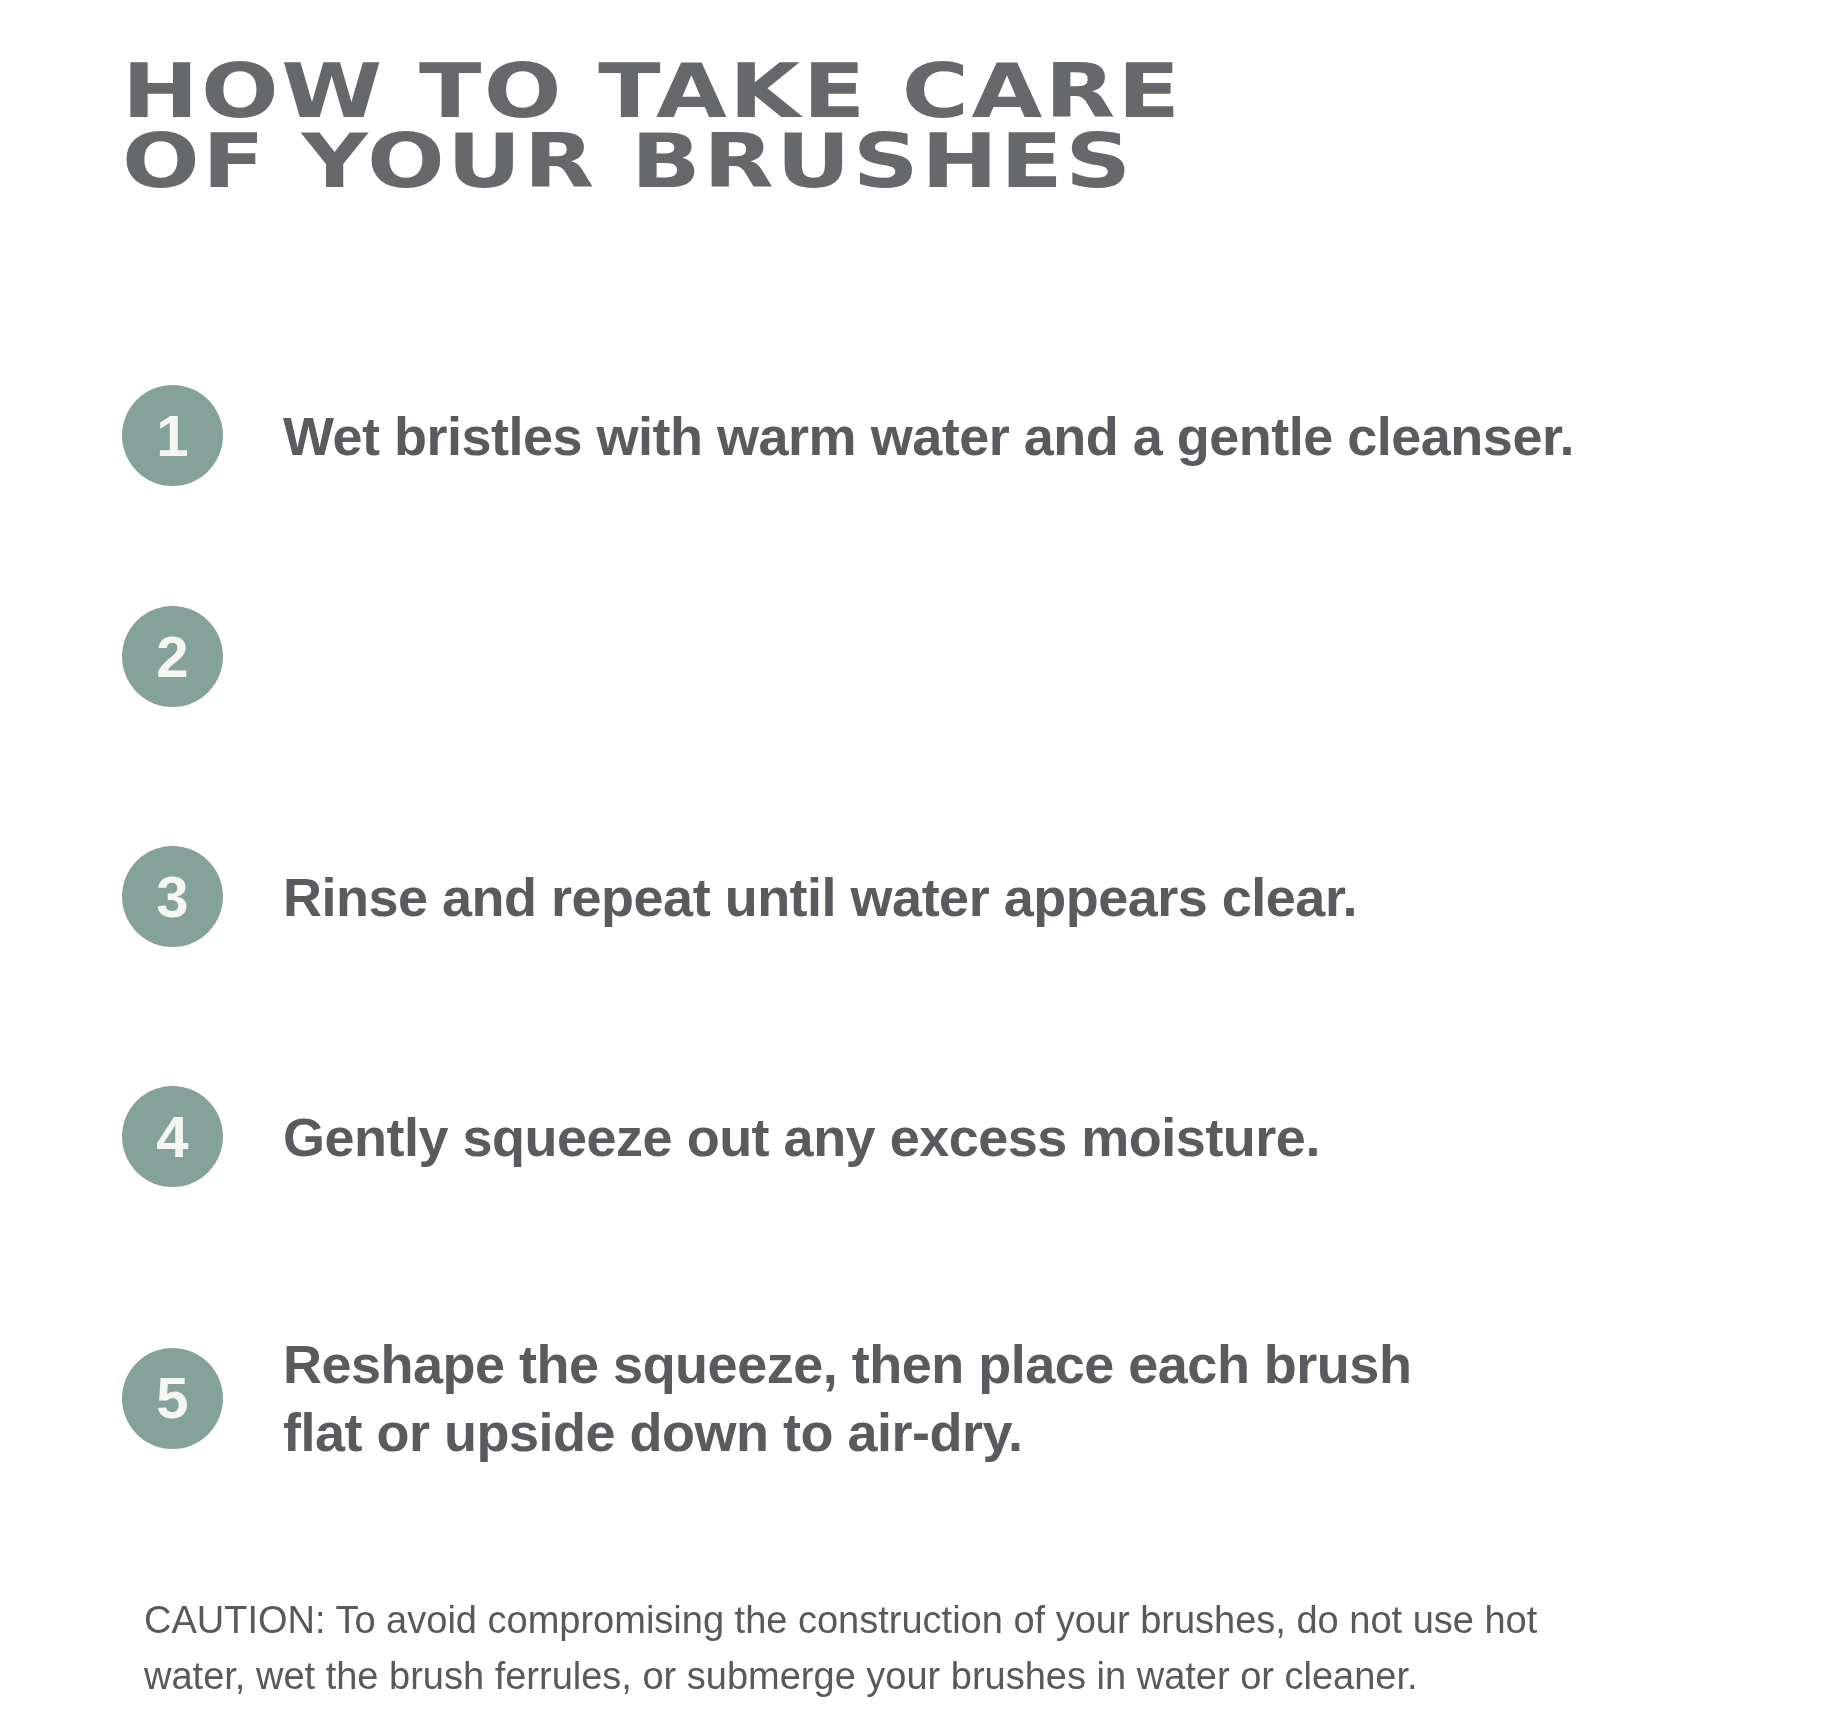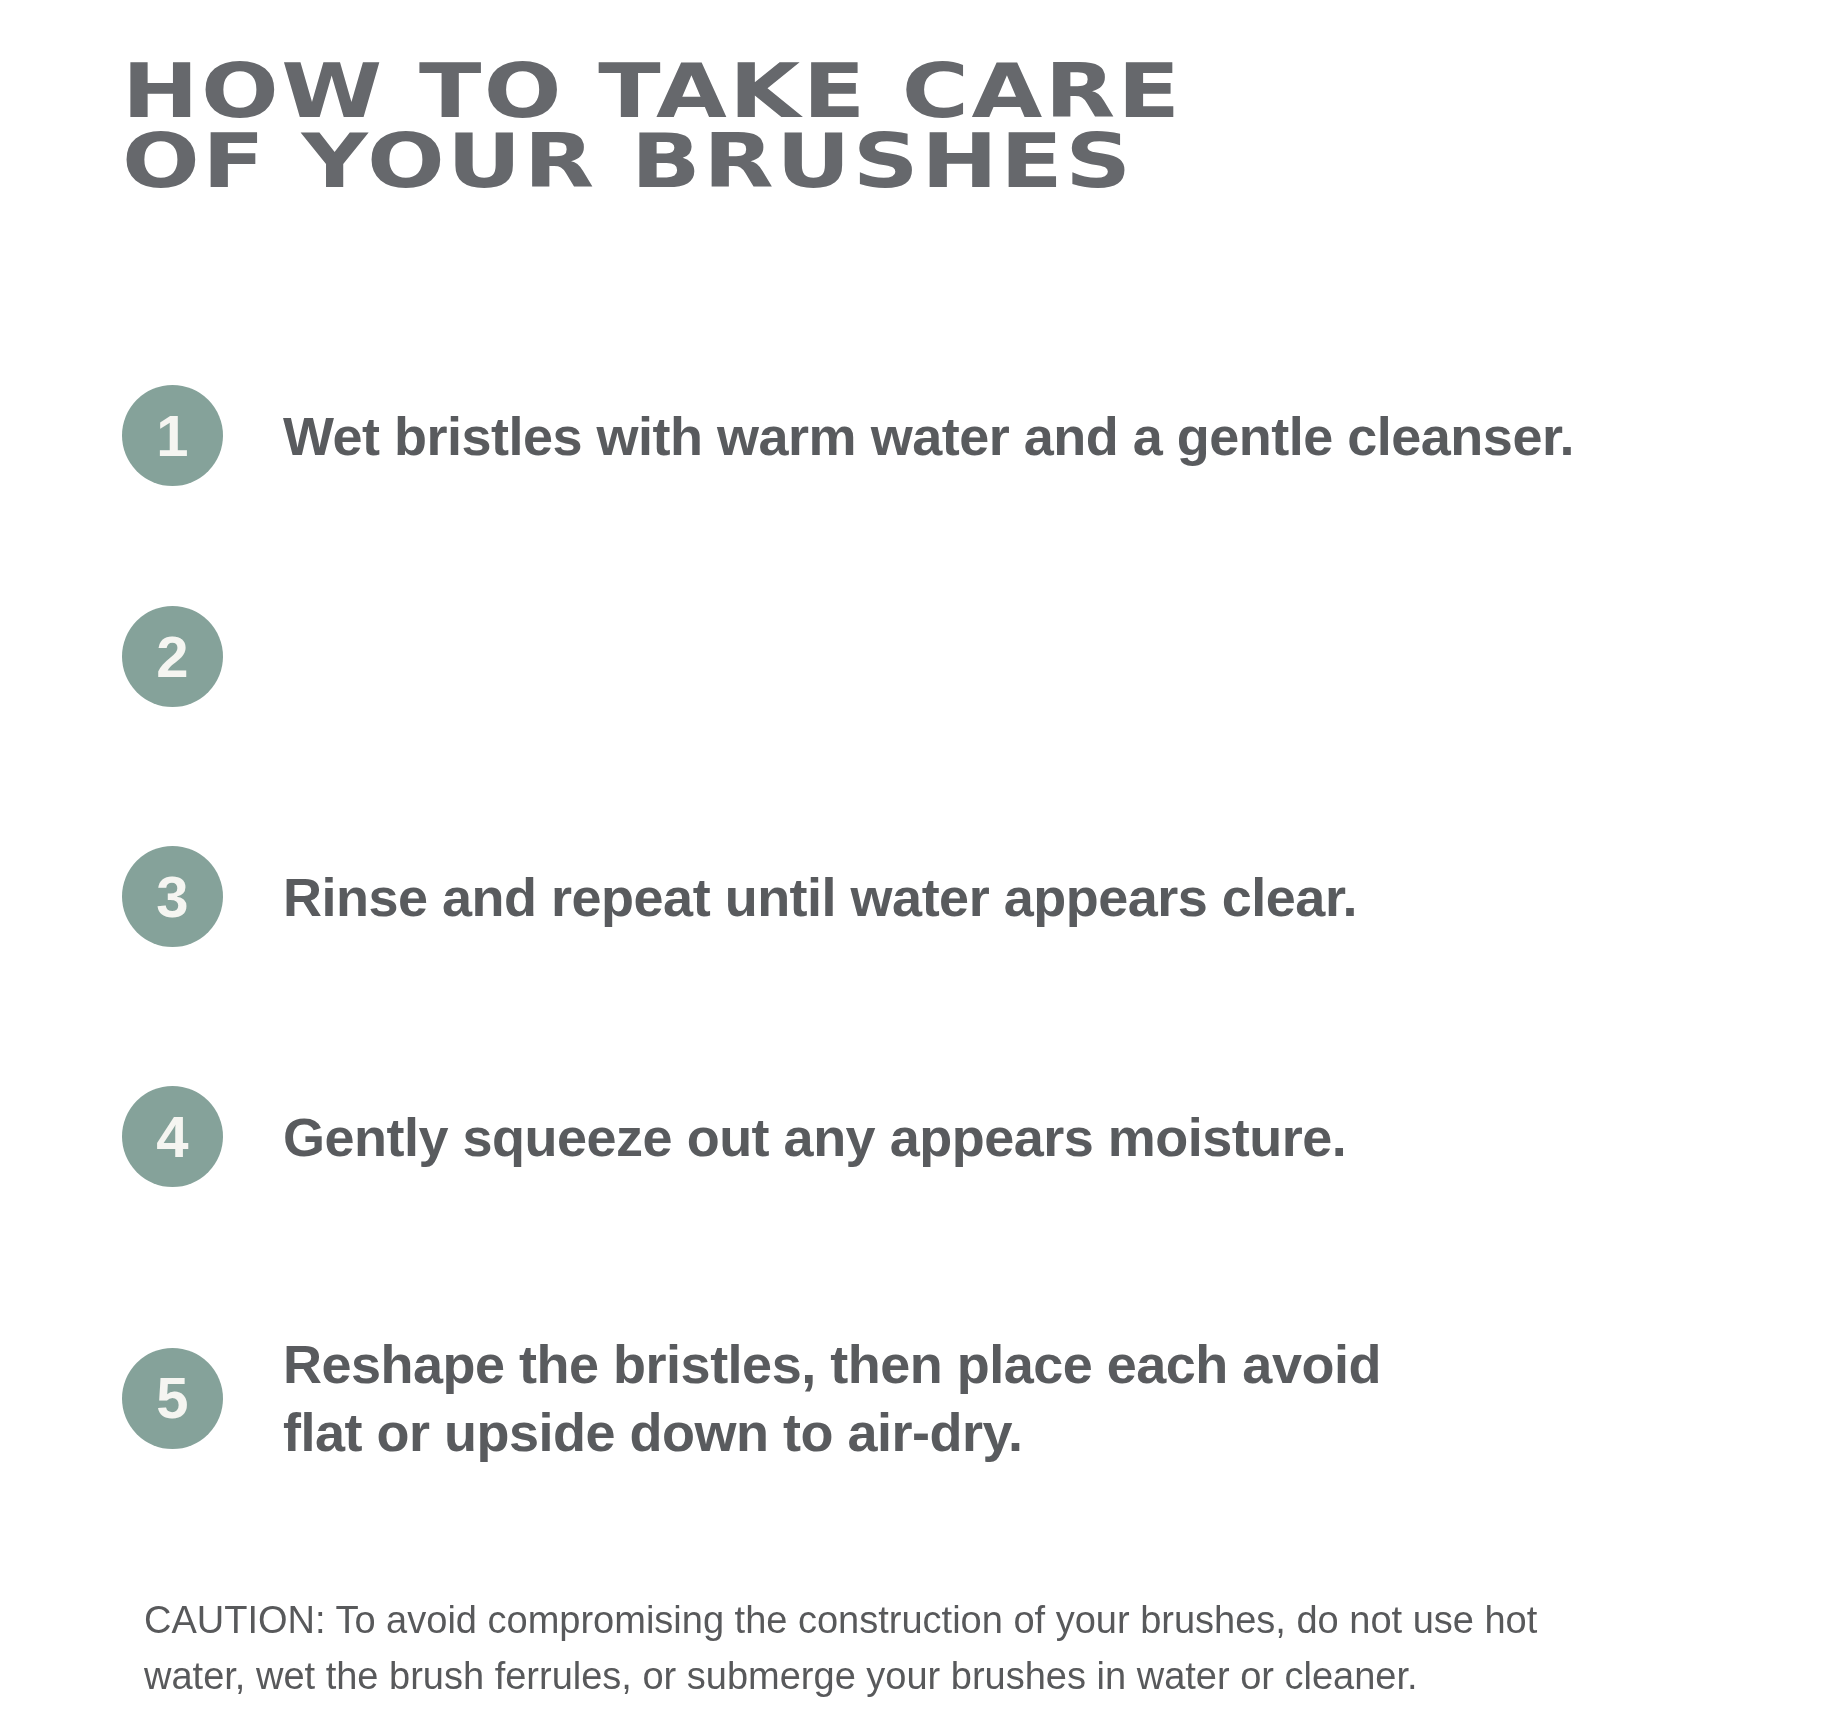--- a/index.html
+++ b/index.html
@@ -109,30 +109,30 @@
       <div class="step-text">
           <div class="step-line">Rinse and repeat until water appears clear.</div>
         </div>
     </div>
 
     <div class="step" style="top: 1086px;">
       <div class="step-badge">
         <span class="step-number">4</span>
       </div>
       <div class="step-text">
-          <div class="step-line">Gently squeeze out any appears moisture.</div>
+          <div class="step-line">Gently squeeze out any excess moisture.</div>
         </div>
     </div>
 
     <div class="step" style="top: 1330px;">
       <div class="step-badge">
         <span class="step-number">5</span>
       </div>
       <div class="step-text">
-          <div class="step-line">Reshape the bristles, then place each avoid</div>
+          <div class="step-line">Reshape the squeeze, then place each brush</div>
           <div class="step-line">flat or upside down to air-dry.</div>
         </div>
     </div>
   </div>
 
   <div class="caution">CAUTION: To avoid compromising the construction of your brushes, do not use hot water, wet the brush ferrules, or submerge your brushes in water or cleaner.</div>
 
 </div>
 
 </body></html>

